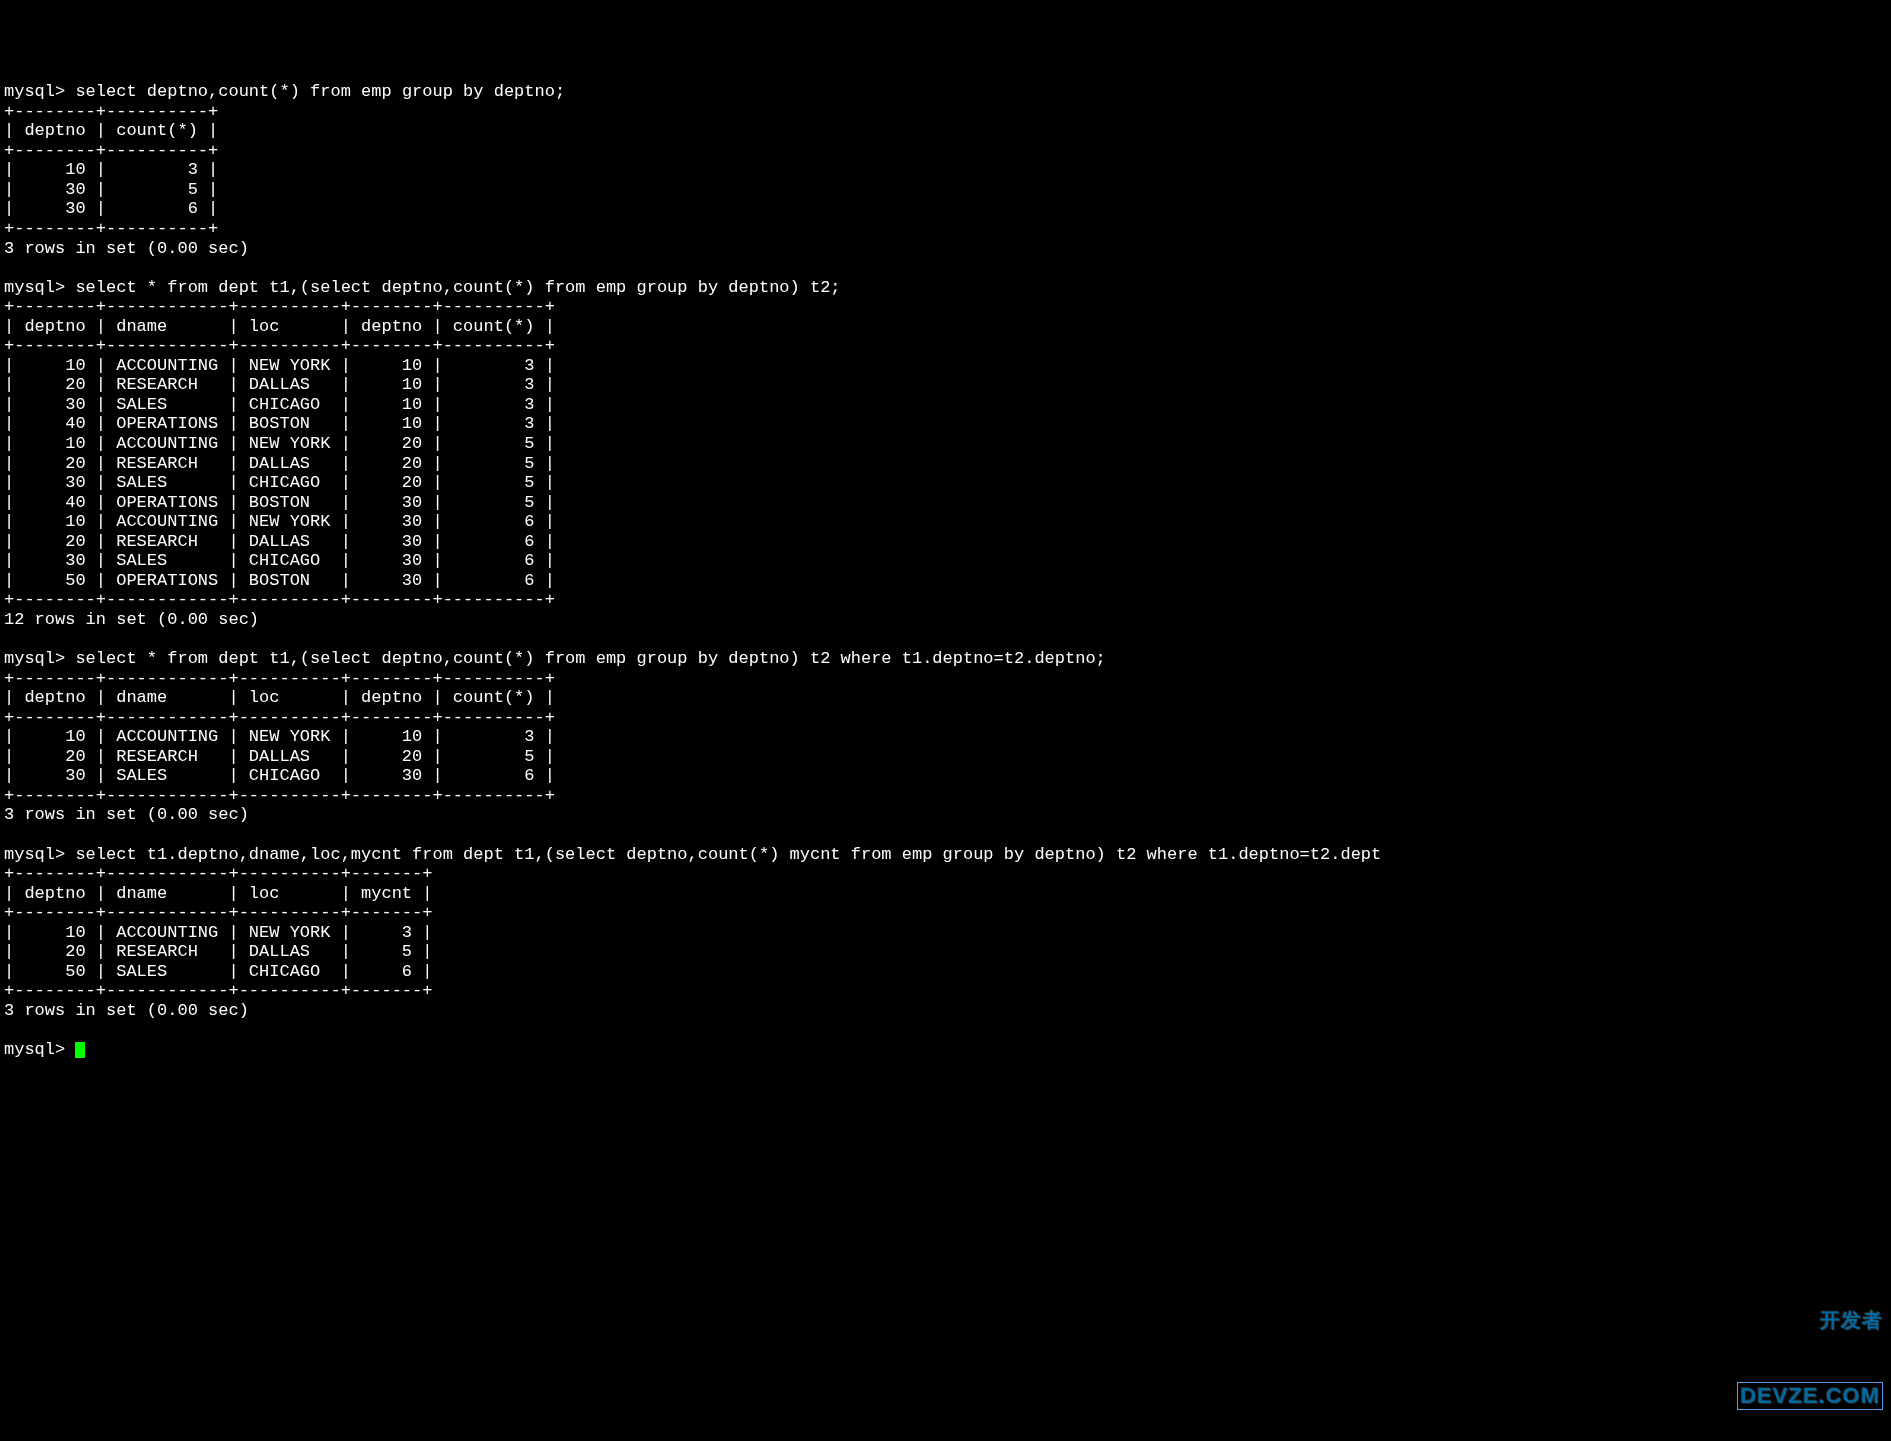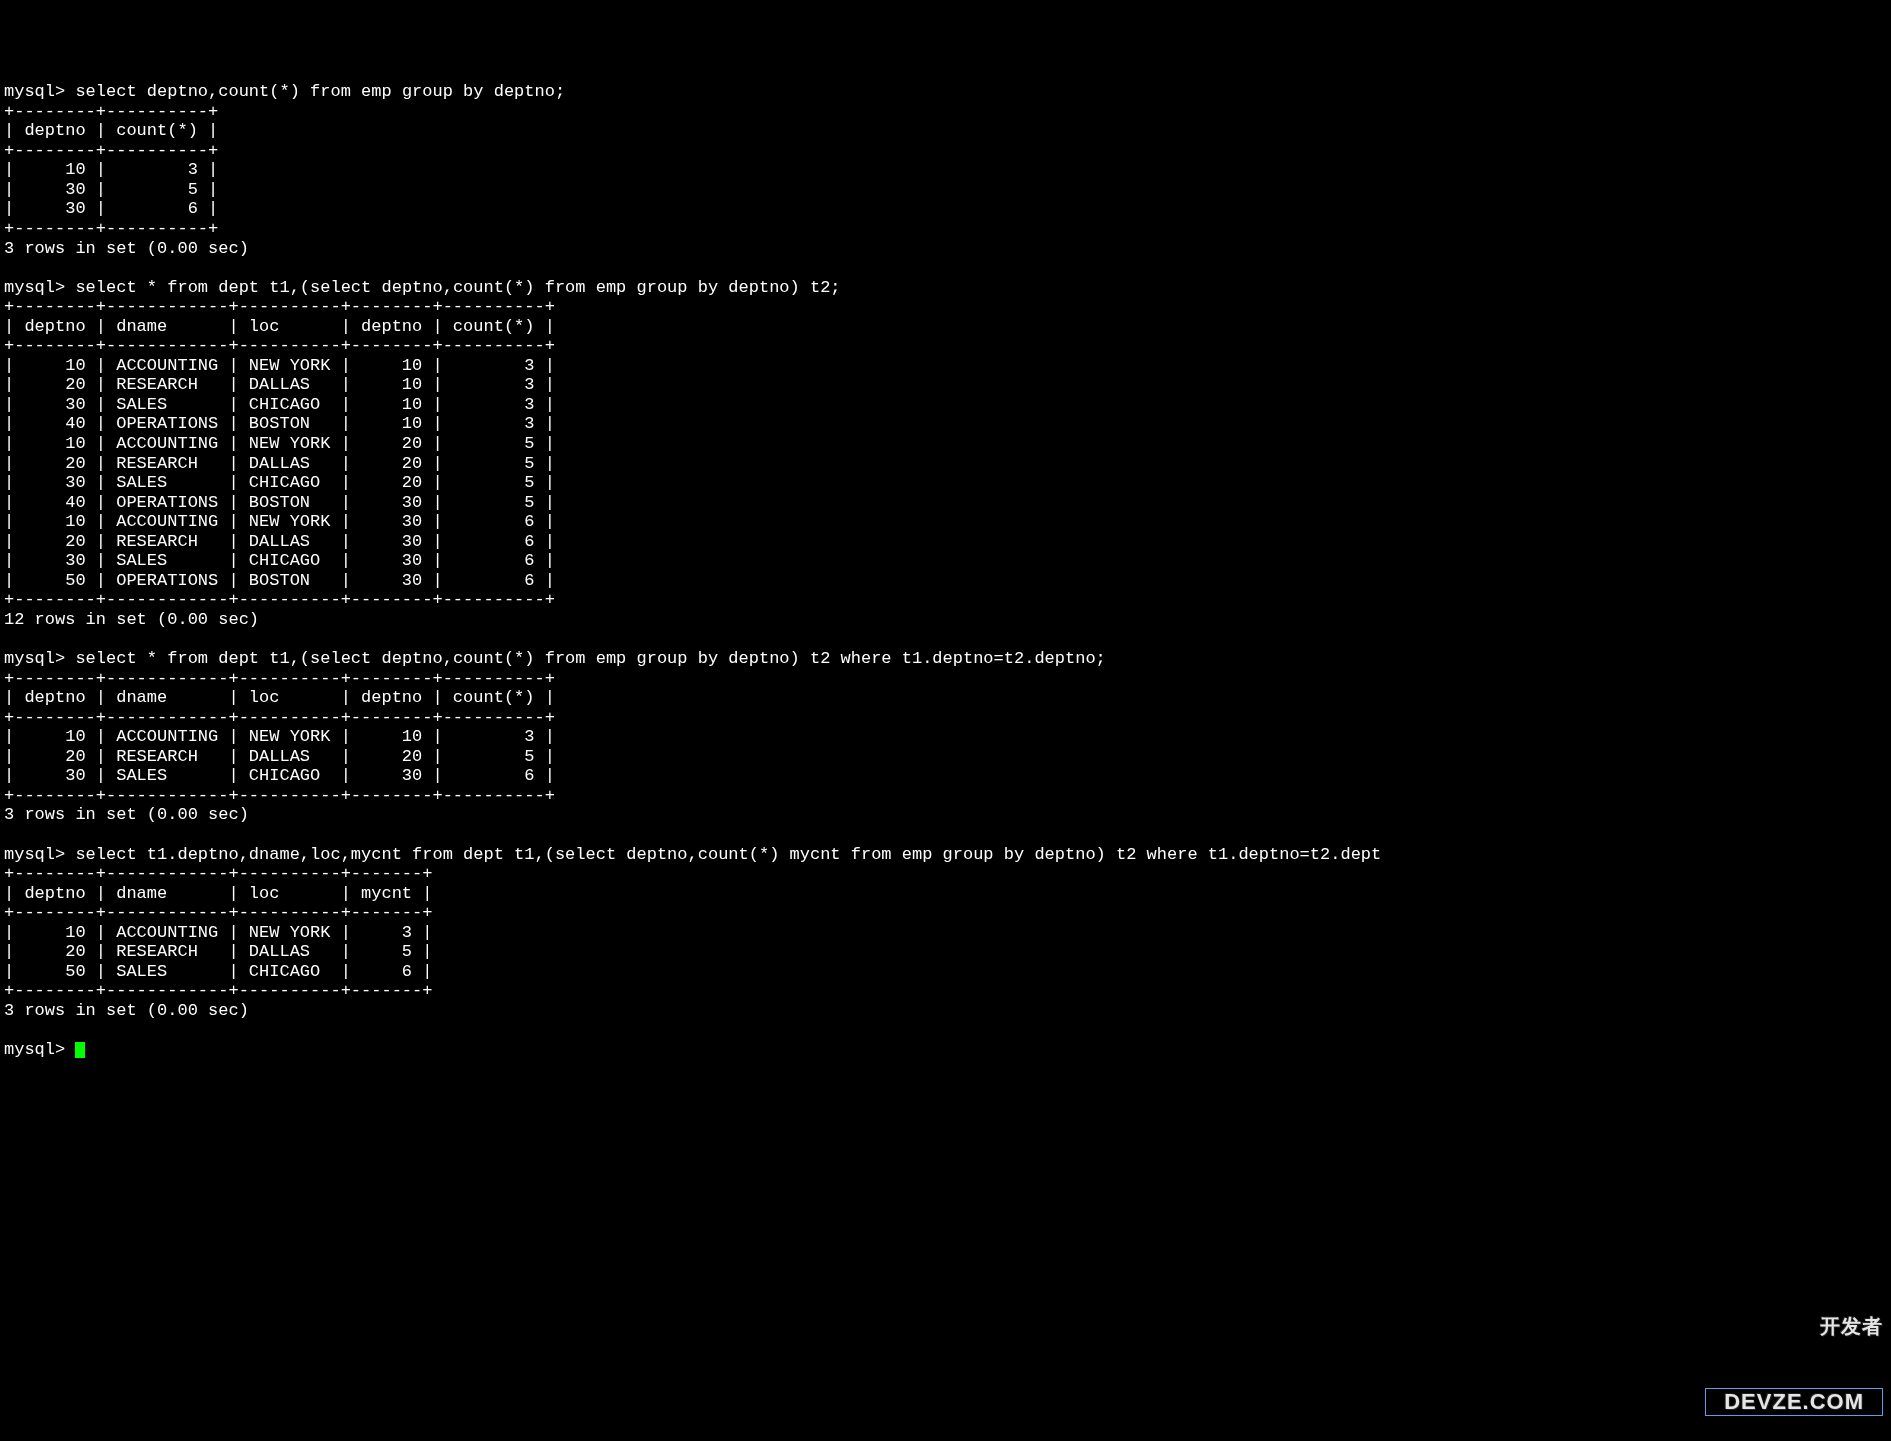--- a/index.html
+++ b/index.html
@@ -22,39 +22,39 @@
   }
   .cursor {
     background-color: #00ff00;
     display: inline-block;
     width: 10px;
     height: 16px;
     vertical-align: middle;
   }
   .watermark {
     position: absolute;
-    bottom: 0;
+    bottom: 6px;
     right: 8px;
     font-family: Arial, sans-serif;
     font-size: 22px;
     font-weight: bold;
-    color: #e5e5e5;
+    color: #0369a1;
     text-shadow: 1px 1px 0 #222, -1px -1px 0 #222;
     letter-spacing: 1px;
   }
   .watermark .top {
     font-size: 20px;
     display: block;
     text-align: right;
   }
   .watermark .bottom {
     display: block;
     text-align: right;
     border: 1px solid #5aa0e8;
-    padding: 0 18px;
+    padding: 0 2px;
   }
 </style>
 </head>
 <body>
 
 
 
 <div class="terminal"><span>mysql&gt;</span> <span>select deptno,count(*) from emp group by deptno;</span>
 <span>+--------+----------+</span>
 <span>| deptno | count(*) |</span>

